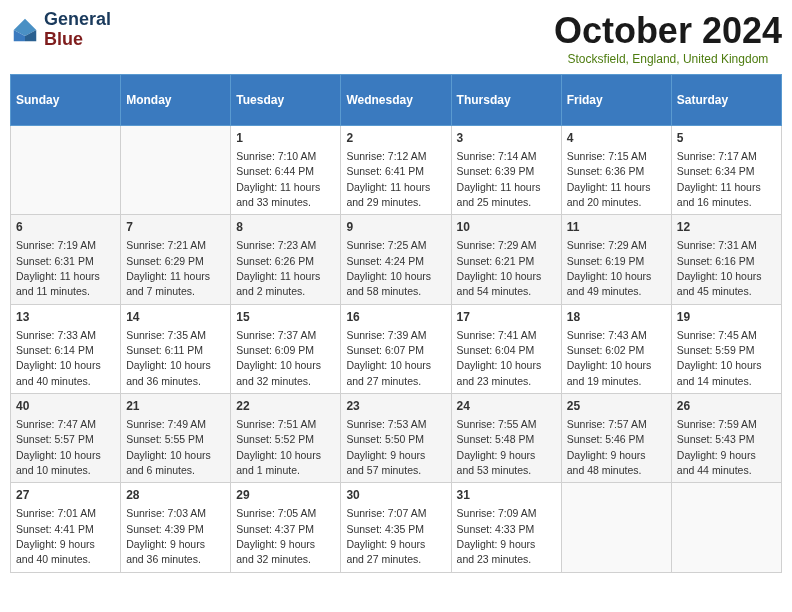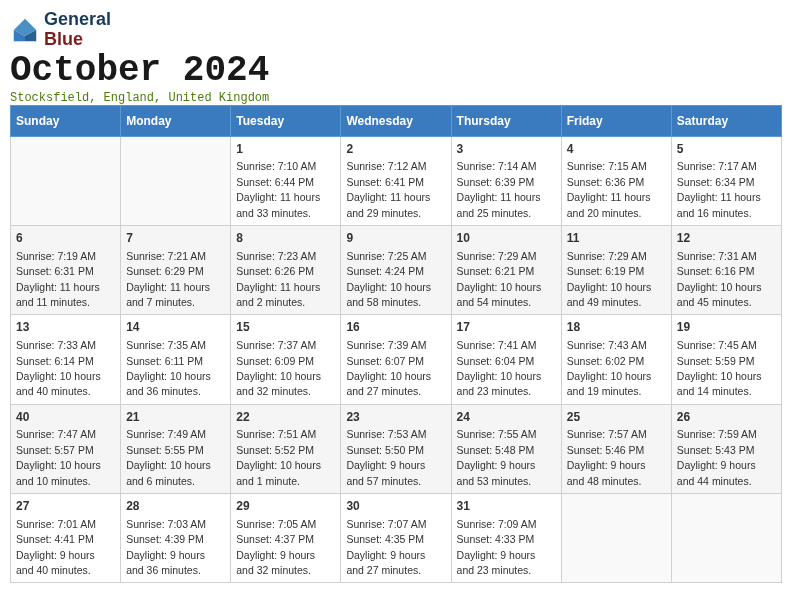--- a/index.html
+++ b/index.html
@@ -7,63 +7,62 @@
       font-family: Arial, sans-serif;
       background: #fff;
       width: 792px;
       min-height: 612px;
       padding: 10px;
     }
     .header {
       display: flex;
       justify-content: space-between;
       align-items: flex-start;
-      flex-direction: column;
+      margin-bottom: 8px;
     }
     .logo {
       display: flex;
       align-items: center;
       gap: 4px;
     }
     .logo-text {
       font-size: 18px;
       font-weight: bold;
       color: #1a3a5c;
       line-height: 1.1;
     }
     .logo-text span {
       color: #7f1d1d;
     }
     .logo-icon {
       width: 30px;
       height: 30px;
     }
     .title-block {
-      text-align: left;
-      font-family: Liberation Mono, monospace;
+      text-align: center;
     }
     .month-title {
       font-size: 36px;
       font-weight: bold;
       color: #1a1a1a;
     }
     .location-title {
       font-size: 12px;
       color: #4d7c0f;
     }
     table {
       width: 100%;
       border-collapse: collapse;
       font-size: 11px;
     }
     thead tr th {
       background-color: #3a7abf;
       color: #fff;
       text-align: left;
-      padding: 8px 5px;
+      padding: 18px 5px;
       font-size: 12px;
       font-weight: bold;
       border: 1px solid #5a9ad0;
     }
     tbody tr td {
       border: 1px solid #d0d0d0;
       vertical-align: top;
       padding: 4px 5px;
       width: 14.28%;
       min-height: 70px;

